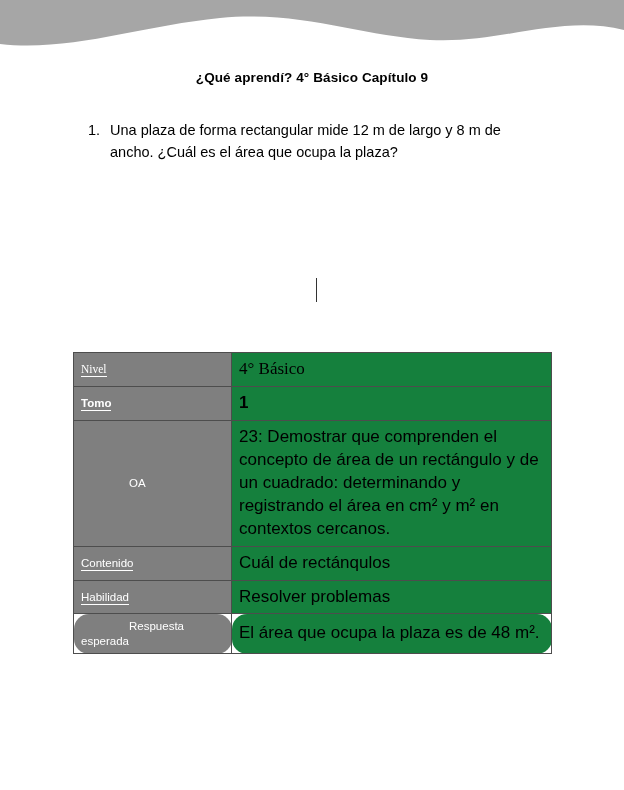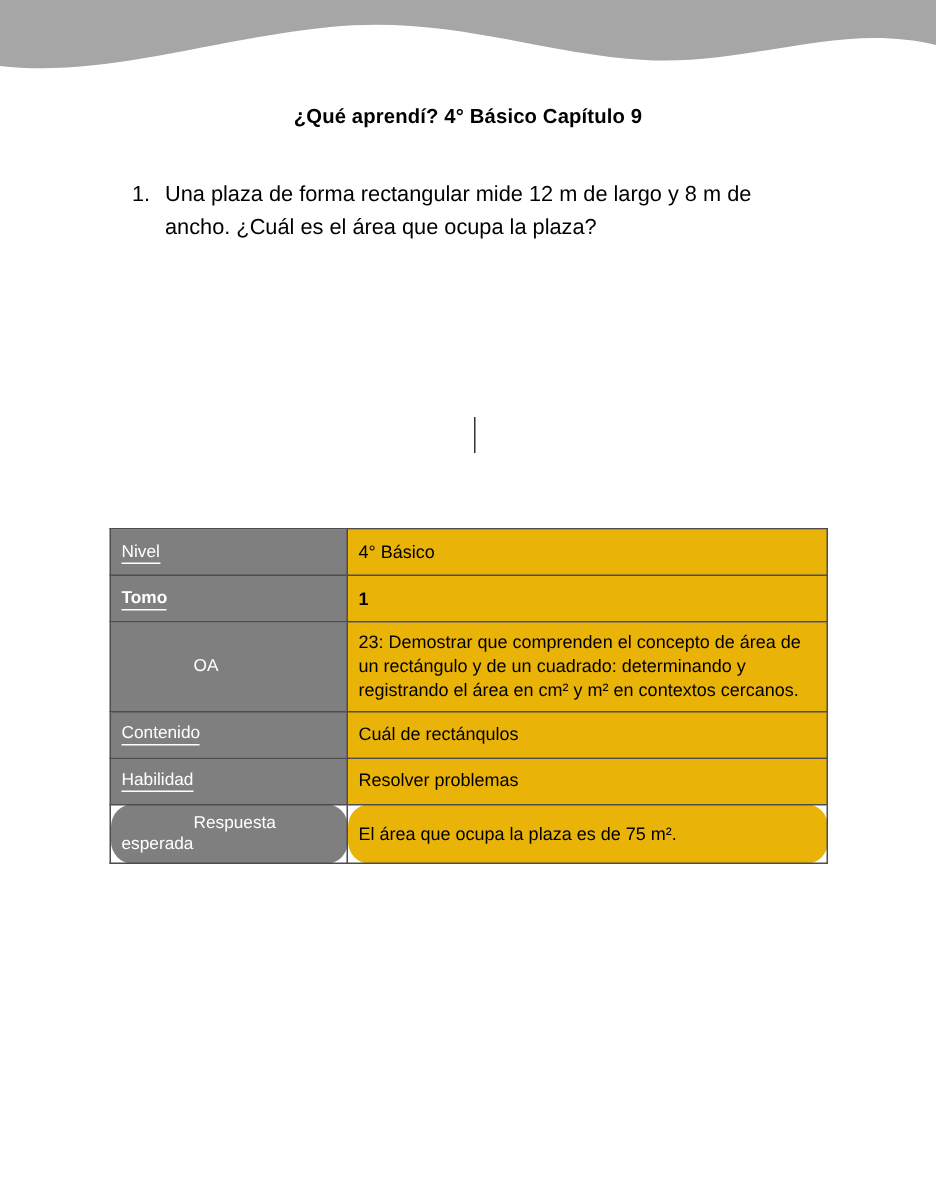--- a/index.html
+++ b/index.html
@@ -98,26 +98,26 @@
   .info-table td.label span {
     border-bottom: 1px solid #ffffff;
     display: inline;
     padding-bottom: 1px;
   }
   .info-table td.label.no-underline span {
     border-bottom: none;
     margin-left: 48px;
   }
   .info-table td.value {
-    background: #eab308;
+    background: #15803d;
     color: #000000;
-    font-size: 12px;
+    font-size: 17px;
     line-height: 1.35;
   }
-  .row-nivel td { height: 20px; }
+  .row-nivel td { height: 20px; font-family: Liberation Serif, serif; }
   .row-tomo td { height: 20px; font-weight: bold; }
   .row-capitulo td { height: 20px; }
   .row-oa td { height: 46px; }
   .row-contenido td { height: 20px; }
   .row-indicador td { height: 34px; }
   .row-habilidad td { height: 20px; margin-left: 22px; }
   .row-respuesta td { height: 22px; border-radius: 15px; }
 </style>
 </head>
 <body>
@@ -158,18 +158,18 @@
       <tr class="row-contenido">
         <td class="label"><span>Contenido</span></td>
         <td class="value">Cuál de rectánqulos</td>
       </tr>
       <tr class="row-habilidad">
         <td class="label"><span>Habilidad</span></td>
         <td class="value">Resolver problemas</td>
       </tr>
       <tr class="row-respuesta">
         <td class="label no-underline"><span>Respuesta esperada</span></td>
-        <td class="value">El área que ocupa la plaza es de 75 m².</td>
+        <td class="value">El área que ocupa la plaza es de 48 m².</td>
       </tr>
     </tbody>
   </table>
 
 </div>
 
 </body></html>

